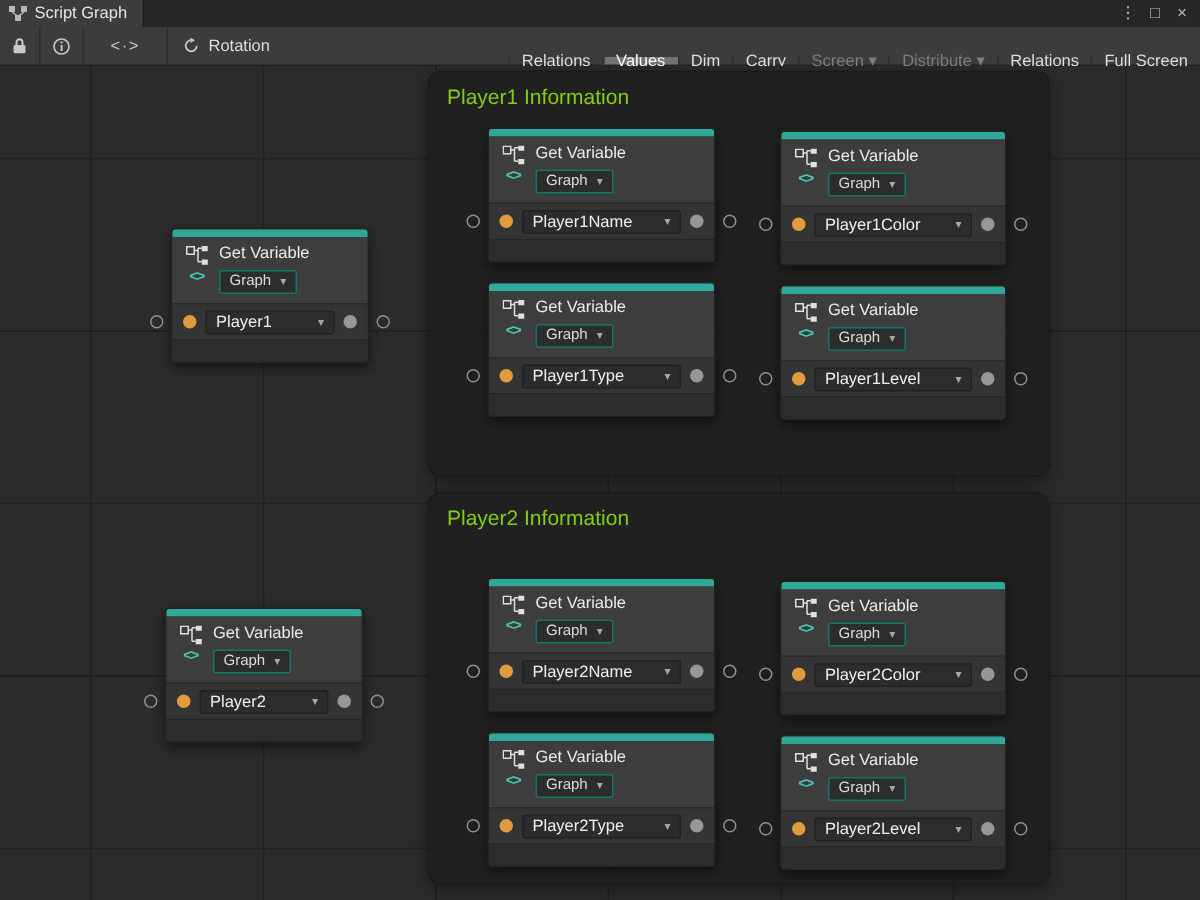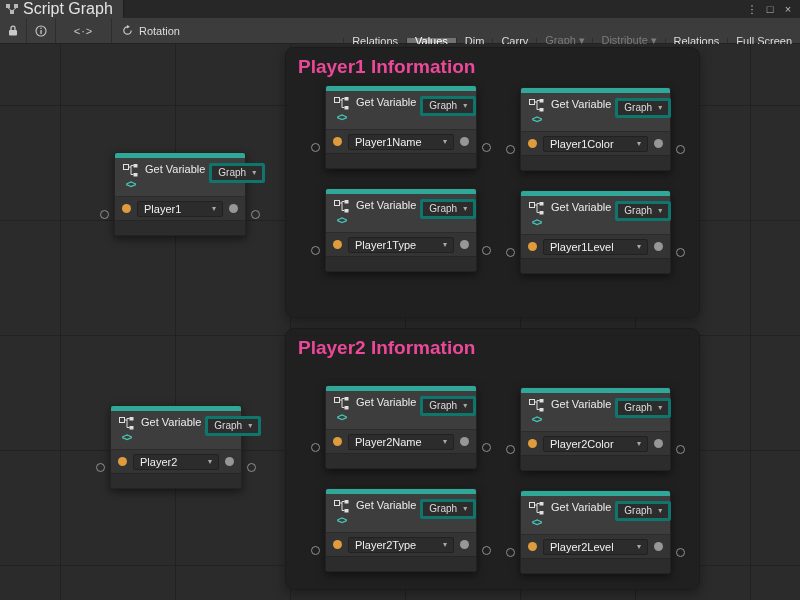--- a/index.html
+++ b/index.html
@@ -4,21 +4,21 @@
 <style>
   * { margin:0; padding:0; box-sizing:border-box; font-family:"Liberation Sans", sans-serif; }
   html,body { width:800px; height:600px; overflow:hidden; background:#2b2b2b; color:#ddd; }
   :root { --accent:#2fa89a; --port-in:#e09c3c; --port-out:#979797; }
 
   .window { position:relative; width:800px; height:600px; }
 
   
   .titlebar { height:18px; background:#272727; display:flex; align-items:stretch; }
   .tab { display:flex; align-items:center; gap:5px; background:#3c3c3c; padding:0 10px 0 6px;
-         font-size:16px; color:#e4e4e4; border-right:1px solid #1f1f1f; cursor:default; }
+         font-size:11px; color:#e4e4e4; border-right:1px solid #1f1f1f; cursor:default; }
   .win-controls { margin-left:auto; display:flex; align-items:center; padding-right:3px; color:#bdbdbd; }
   .win-btn { width:18px; text-align:center; font-size:11px; line-height:18px; cursor:default; }
 
   
   .toolbar { height:26px; background:#3c3c3c; border-bottom:1px solid #222;
              display:flex; align-items:stretch; font-size:11px; color:#dedede; }
   .tb-icon-btn { display:flex; align-items:center; justify-content:center; padding:0 8px;
                  border-right:1px solid #2e2e2e; color:#c9c9c9; cursor:default; }
   .tb-icon-btn.wide { min-width:56px; font-size:11px; letter-spacing:1px; }
   .tb-label-group { display:flex; align-items:center; gap:6px; padding:4px 10px; white-space:nowrap; }
@@ -34,33 +34,33 @@
   
   .canvas { position:absolute; left:0; top:44px; right:0; bottom:0; background-color:#2b2b2b;
             background-image:
               linear-gradient(to right, rgba(0,0,0,0.20) 1px, transparent 1px),
               linear-gradient(to bottom, rgba(0,0,0,0.20) 1px, transparent 1px);
             background-size:115px 115px; background-position:60px 61px; overflow:hidden; }
 
   
   .group { position:absolute; background:rgba(31,31,31,0.92); border:1px solid #1b1b1b;
            border-radius:9px; box-shadow:0 4px 12px rgba(0,0,0,0.35); }
-  .group-title { padding:8px 12px; font-size:19px; color:#ec4899;font-weight:bold; }
+  .group-title { padding:8px 12px; font-size:14px; color:#84cc16; }
 
   
   .node { position:absolute; border:1px solid #232323; border-radius:3px;
           box-shadow:0 3px 8px rgba(0,0,0,0.5); background:#353535; }
   .node-accent { height:5px; background:var(--accent); border-radius:2px 2px 0 0; }
   .node-header { background:#3d3d3d; padding:5px 8px 6px; display:flex; gap:7px; }
   .node-icon-col { display:flex; flex-direction:column; align-items:center; gap:3px; padding-top:1px; width:16px; }
   .angle-icon { color:#45c8b8; font-weight:bold; font-size:10px; line-height:1; letter-spacing:-1px; }
-  .node-head-text { display:flex; flex-direction:row; gap:4px; min-width:0; }
+  .node-head-text { display:flex; flex-direction:column; gap:4px; min-width:0; }
   .node-title { font-size:11px; line-height:13px; color:#ececec; white-space:nowrap; }
   .scope-dd { align-self:flex-start; display:inline-flex; align-items:center; gap:6px;
-              background:#2c2c2c; border:3px solid #0f766e; border-radius:2px;
+              background:#2c2c2c; border:1px solid #0f766e; border-radius:2px;
               padding:1px 6px; font-size:10px; line-height:12px; color:#dcdcdc; cursor:default; }
   .caret { font-size:8px; color:#a8a8a8; }
   .node-row { background:#343434; border-top:1px solid #2b2b2b; display:flex; align-items:center;
               padding:0 7px; gap:6px; height:24px; }
   .dot { width:9px; height:9px; border-radius:50%; flex:0 0 auto; }
   .dot.in { background:var(--port-in); }
   .dot.out { background:var(--port-out); }
   .var-dd { flex:1; display:flex; align-items:center; justify-content:space-between; gap:4px;
             background:#2c2c2c; border:1px solid #212121; border-radius:2px; padding:1px 6px;
             font-size:11px; color:#f0f0f0; min-width:0; cursor:default; }
@@ -116,21 +116,21 @@
       </svg>
       <span>Rotation</span>
     </div>
 
 
     <div class="tb-toggles">
         <div class="tb-btn">Relations</div>
         <div class="tb-btn active">Values</div>
         <div class="tb-btn">Dim</div>
         <div class="tb-btn">Carry</div>
-        <div class="tb-btn disabled">Graph ▾</div>
+        <div class="tb-btn disabled">Screen ▾</div>
         <div class="tb-btn disabled">Distribute ▾</div>
         <div class="tb-btn">Relations</div>
         <div class="tb-btn">Full Screen</div>
       </div>
   </div>
 
   <div class="canvas">
       <div class="group" style="left: 285px; top: 3px; width: 415px; height: 271px;">
     <div class="group-title">Player1 Information</div>
   </div>

